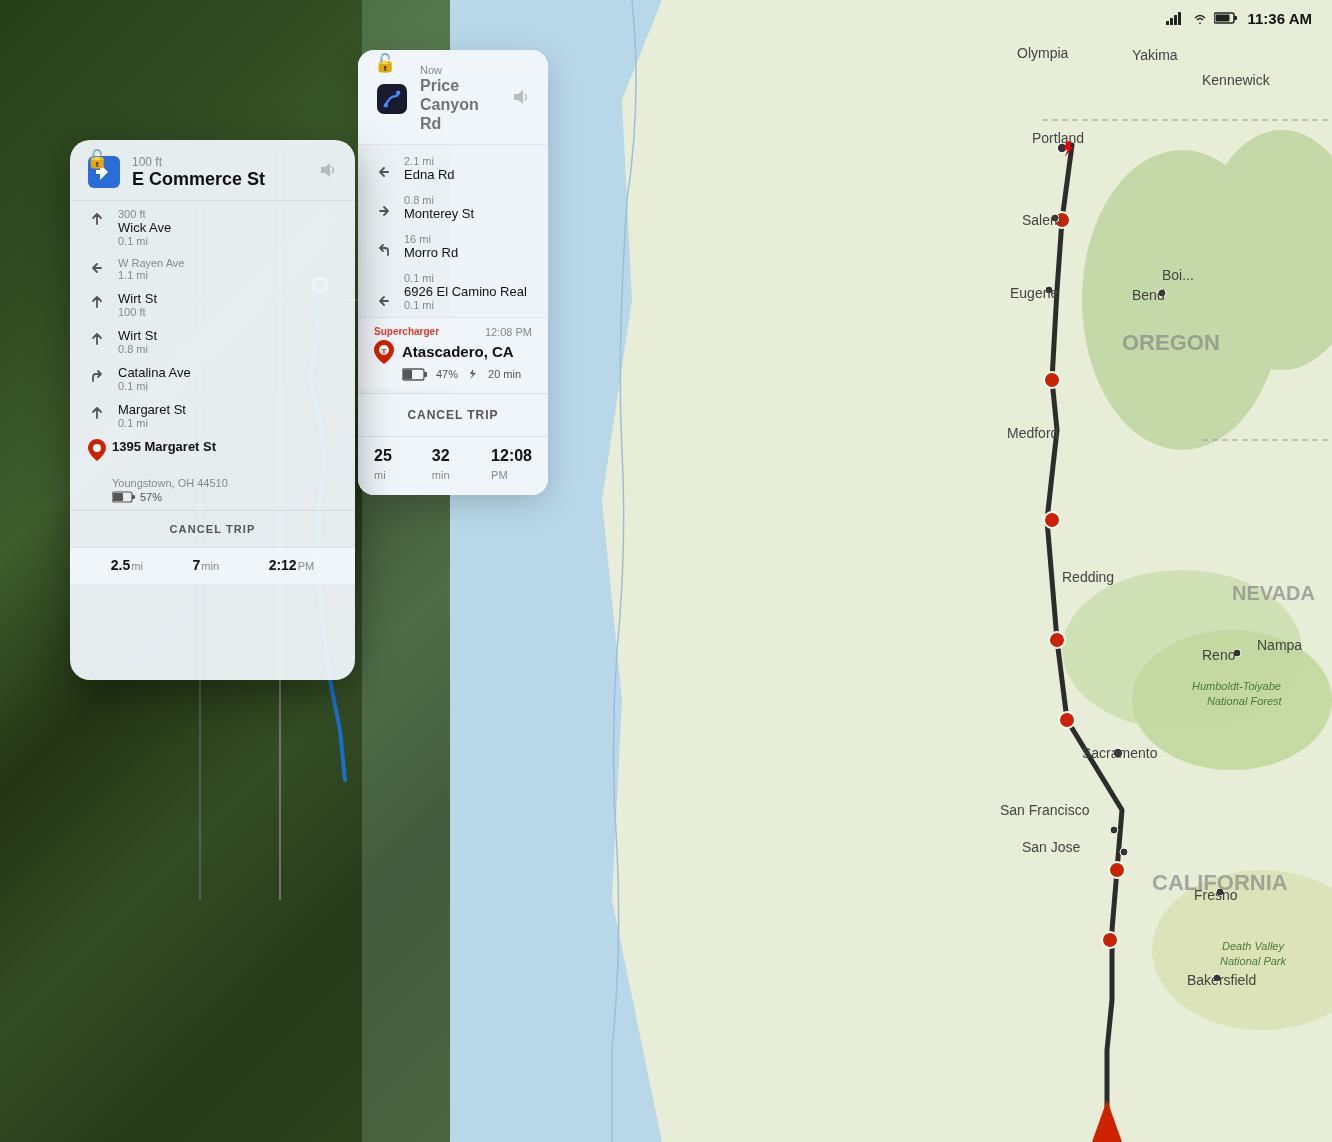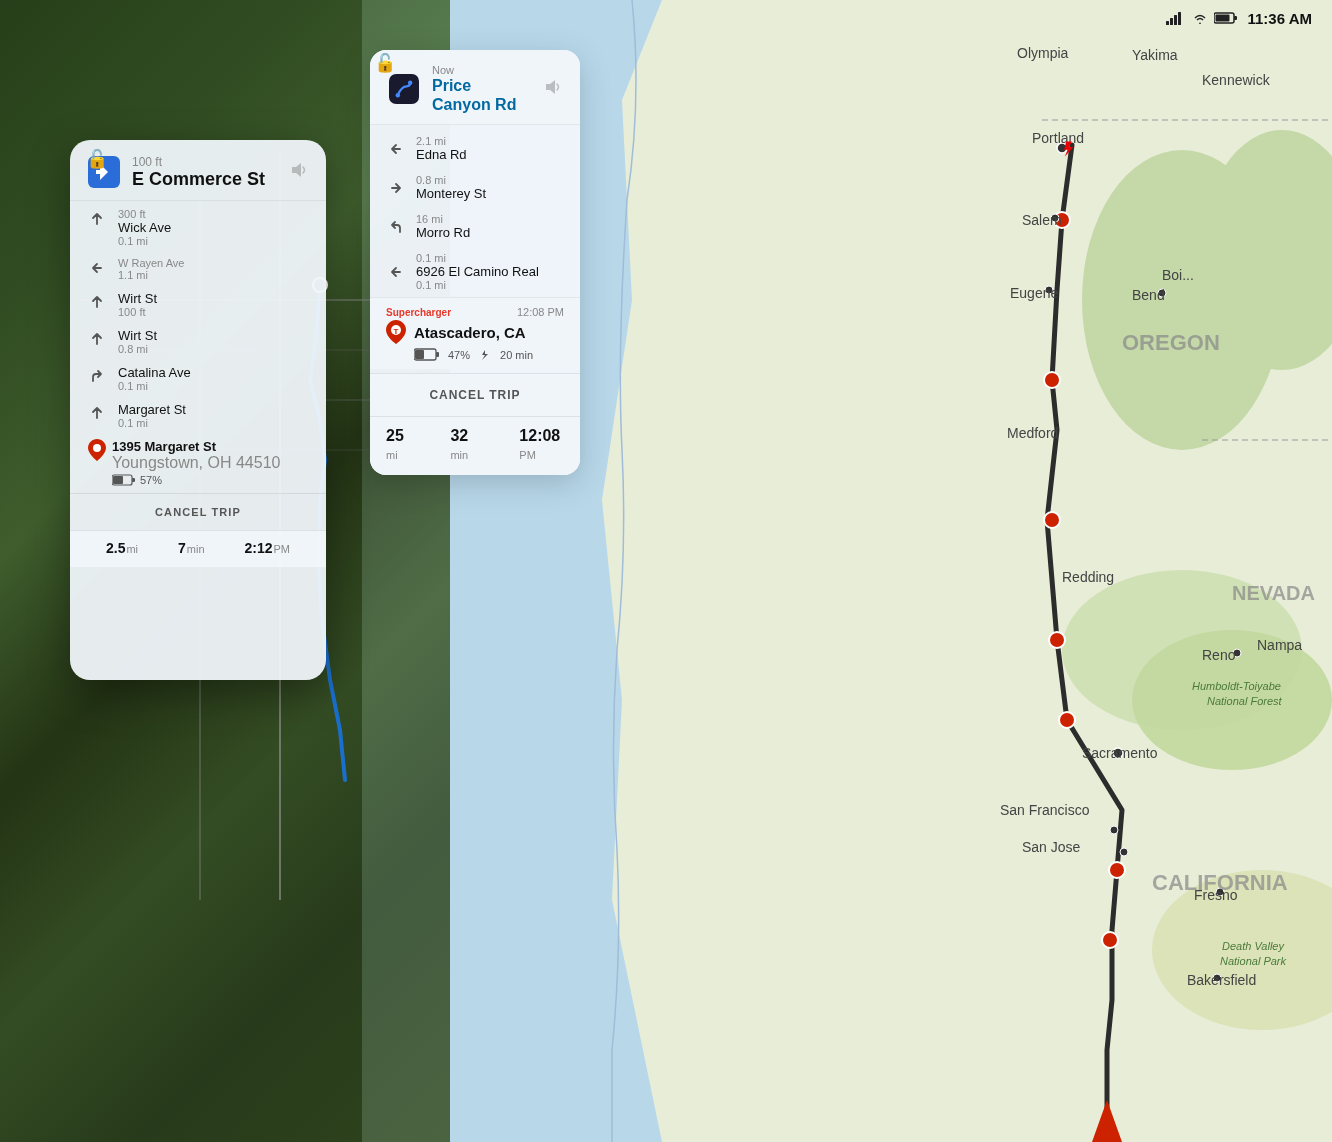--- a/index.html
+++ b/index.html
@@ -54,22 +54,22 @@
       display: flex;
       align-items: center;
       gap: 6px;
       margin-right: 10px;
     }
 
     
     .nav-panel {
       position: absolute;
       top: 50px;
-      left: 370px;
-      width: 210px;
+      left: 358px;
+      width: 190px;
       background: rgba(240, 245, 250, 0.97);
       border-radius: 16px;
       box-shadow: 0 8px 32px rgba(0,0,0,0.18);
       z-index: 20;
       overflow: hidden;
     }
 
     .nav-panel-header {
       background: rgba(240, 245, 250, 0.97);
       padding: 14px 16px 10px;
@@ -99,39 +99,39 @@
 
     .nav-now-label {
       font-size: 11px;
       color: #888;
       font-weight: 500;
     }
 
     .nav-street-name {
       font-size: 16px;
       font-weight: 600;
-      color: #0369a1;
+      color: #737373;
       line-height: 1.2;
     }
 
     .nav-sound-icon {
       width: 22px;
       height: 22px;
       opacity: 0.5;
       flex-shrink: 0;
     }
 
     
     .turn-list {
       padding: 4px 0;
     }
 
     .turn-item {
       display: flex;
-      align-items: center;
+      align-items: flex-end;
       padding: 6px 16px;
       gap: 10px;
     }
 
     .turn-icon {
       width: 20px;
       height: 20px;
       flex-shrink: 0;
       display: flex;
       align-items: center;
@@ -232,21 +232,21 @@
       border-top: 1px solid rgba(0,0,0,0.08);
       background: rgba(240,245,250,0.97);
       gap: 40px;
     }
 
     
     .left-panel {
       position: absolute;
       left: 70px;
       top: 140px;
-      width: 256px;
+      width: 285px;
       height: 540px;
       background: rgba(240, 245, 250, 0.95);
       border-radius: 20px;
       box-shadow: 0 12px 40px rgba(0,0,0,0.35);
       z-index: 30;
       overflow: hidden;
     }
 
     .left-panel-header {
       display: flex;
@@ -341,22 +341,23 @@
       flex: 1;
     }
 
     .left-dest-name {
       font-size: 13px;
       font-weight: 600;
       color: #111;
     }
 
     .left-dest-addr {
-      font-size: 16px;
+      font-size: 11px;
       color: #888;
+      margin-top: 23px;
     }
 
     .left-battery-row {
       display: flex;
       align-items: center;
       gap: 4px;
       margin-top: 2px;
     }
 
     .left-cancel-btn {

